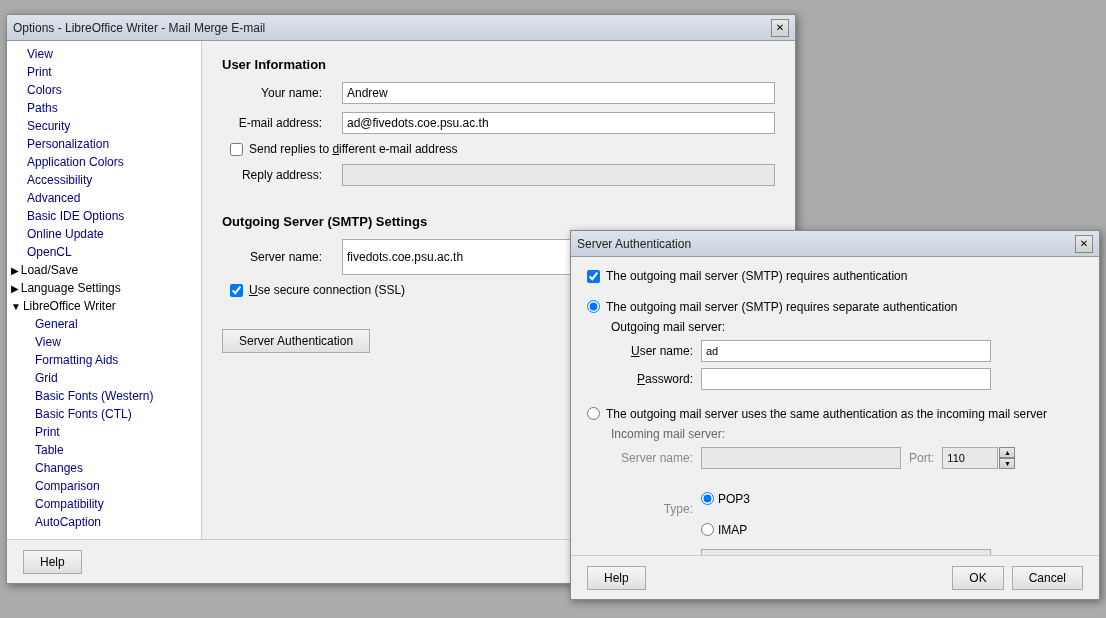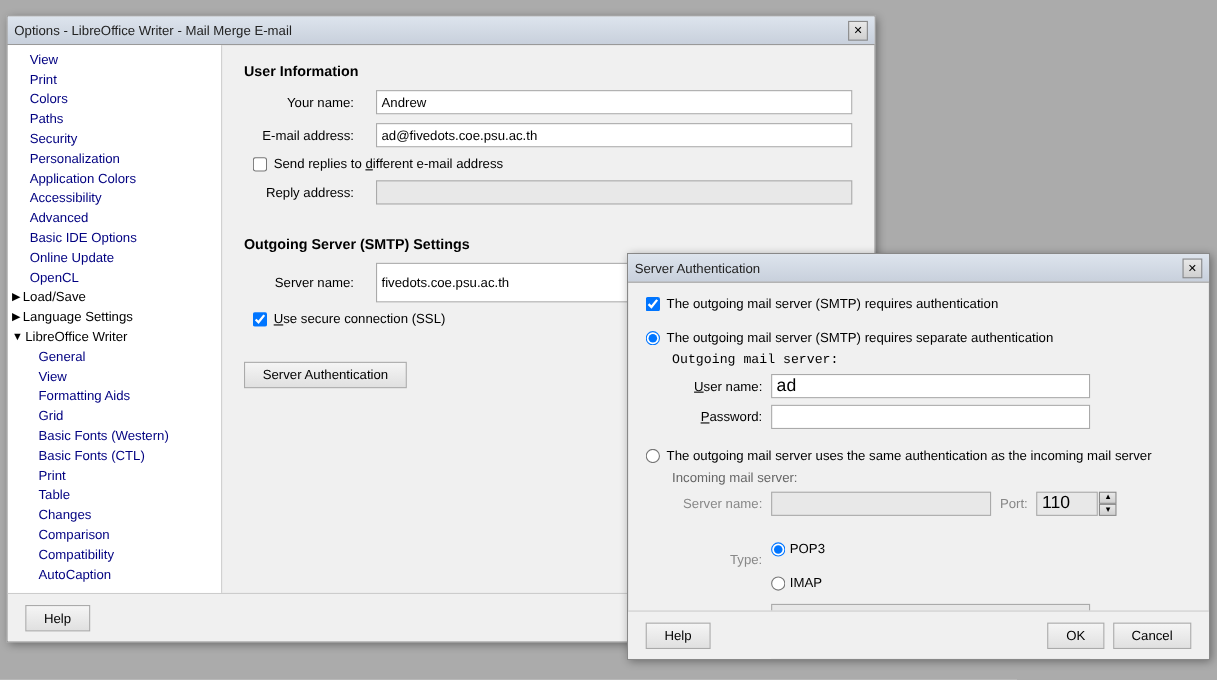--- a/index.html
+++ b/index.html
@@ -239,21 +239,21 @@
     }
 
     .auth-checkbox-row {
       display: flex;
       align-items: center;
       margin-bottom: 10px;
     }
 
     .radio-row {
       display: flex;
-      align-items: flex-end;
+      align-items: flex-start;
       margin-bottom: 6px;
       margin-top: 17px;
     }
 
     .radio-row input[type="radio"] {
       margin-right: 6px;
     }
 
     .indent-section {
       margin-left: 24px;
@@ -271,21 +271,21 @@
       text-align: right;
       padding-right: 8px;
     }
 
     .auth-input {
       width: 290px;
       height: 22px;
       border: 1px solid #aaa;
       background: #fff;
       padding: 2px 4px;
-      font-size: 16px;
+      font-size: 11px;
       font-family: inherit;
     }
 
     .auth-input.disabled {
       background: #e8e8e8;
     }
 
     .auth-footer {
       position: absolute;
       bottom: 0;
@@ -446,21 +446,21 @@
       <input type="checkbox" checked="" style="margin-right: 6px;">
       <label>The outgoing mail server (SMTP) requires authentication</label>
     </div>
 
     <div class="radio-row">
       <input type="radio" name="auth-type" checked="" style="margin-right: 6px;">
       <label>The outgoing mail server (SMTP) requires separate authentication</label>
     </div>
 
     <div class="indent-section">
-      <div style="margin-bottom:6px; font-weight:normal;font-family:Liberation Mono, monospace;">Outgoing mail server:</div>
+      <div style="margin-bottom:6px; font-weight:normal;">Outgoing mail server:</div>
       <div class="auth-form-row">
         <div class="auth-label">
           <span class="underline">U</span>ser name:
         </div>
         <input type="text" class="auth-input" value="ad" style="">
       </div>
       <div class="auth-form-row">
         <div class="auth-label">
           <span class="underline">P</span>assword:
         </div>

